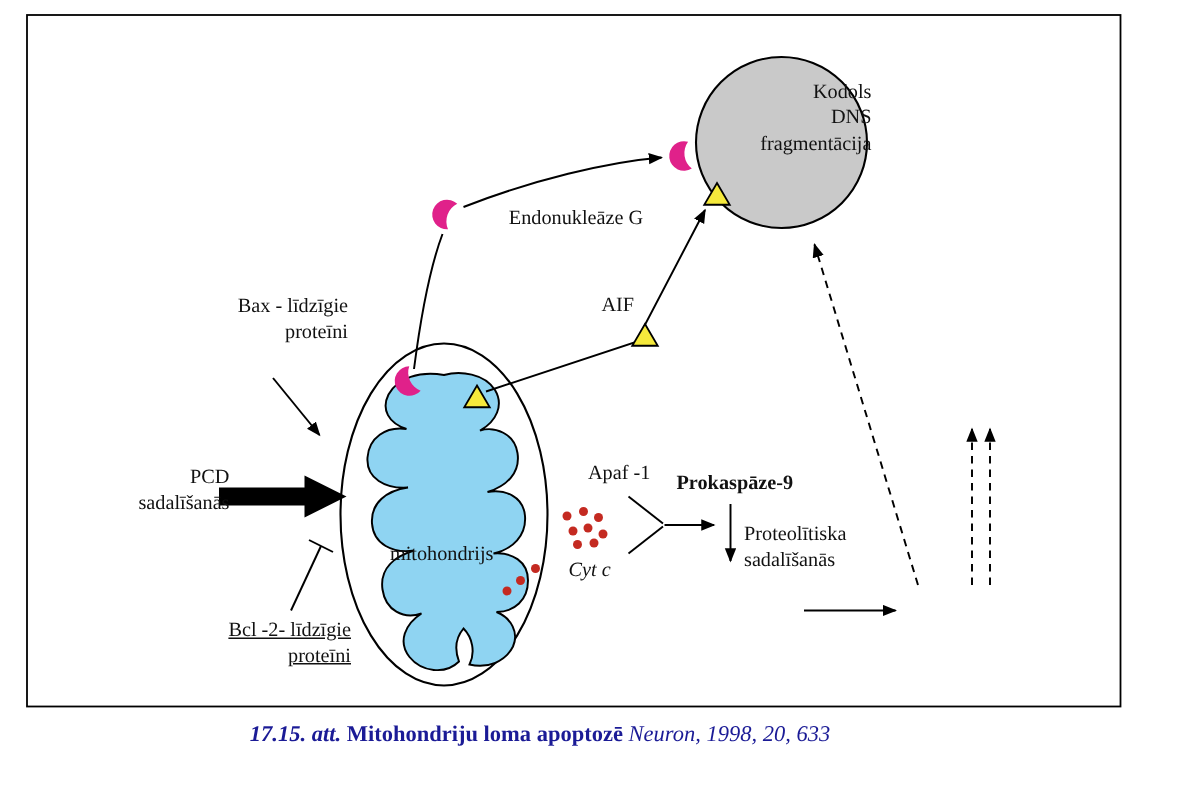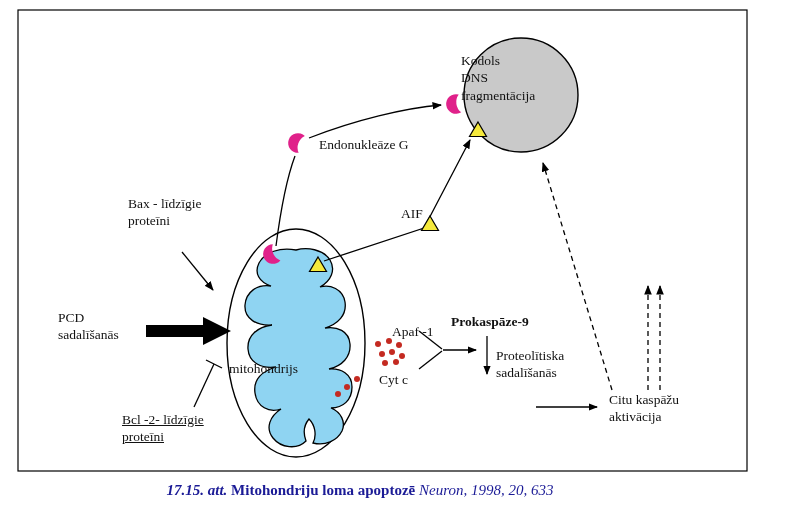--- a/index.html
+++ b/index.html
@@ -1,21 +1,21 @@
 <!DOCTYPE html>
 <html><head>
 <meta charset="utf-8">
 <style>
   html,body{margin:0;padding:0;background:#fff;}
   #stage{position:relative;width:792px;height:530px;background:#fff;overflow:hidden;
          font-family:"Liberation Serif", serif;color:#111;}
   #diagram-svg{position:absolute;left:0;top:0;}
   .lbl{position:absolute;font-size:13.5px;line-height:1.28;white-space:pre-line;}
-  .center{text-align:left;}
-  .italic{}
+  .center{text-align:right;}
+  .italic{font-style:italic;}
   #caption{position:absolute;left:0;top:482px;width:720px;text-align:center;
            font-size:15px;color:#1b1b96;}
   #caption .fig{font-weight:bold;font-style:italic;}
   #caption .ttl{font-weight:bold;}
   #caption .src{font-style:italic;}
 </style>
 </head>
 <body>
 
 <div id="stage">
@@ -95,29 +95,27 @@
     </g>
   </svg>
 
   <div class="lbl center" style="left:128px;top:195px;width:104px;">Bax - līdzīgie
 proteīni</div>
   <div class="lbl center" style="left:58px;top:309px;width:95px;">PCD
 sadalīšanās</div>
   <div class="lbl center" style="left:122px;top:411px;width:112px;text-decoration:underline;">Bcl -2- līdzīgie
 proteīni</div>
   <div class="lbl center" style="left:229px;top:360px;width:100px;">mitohondrijs</div>
-  <div class="lbl" style="left:319px;top:136px;width:130px;">Endonukleāze G</div>
-  <div class="lbl" style="left:401px;top:205px;width:40px;">AIF</div>
-  <div class="lbl" style="left:392px;top:323px;width:60px;">Apaf -1</div>
+  <div class="lbl" style="left:319px;top:136px;width:130px;text-align:center;">Endonukleāze G</div>
+  <div class="lbl" style="left:401px;top:194px;width:40px;">AIF</div>
+  <div class="lbl" style="left:392px;top:306px;width:60px;">Apaf -1</div>
   <div class="lbl italic" style="left:379px;top:371px;width:50px;">Cyt c</div>
   <div class="lbl" style="left:451px;top:313px;width:100px;font-weight:bold;">Prokaspāze-9</div>
   <div class="lbl" style="left:496px;top:336px;width:110px;margin-top:11px;">Proteolītiska
 sadalīšanās</div>
-  <div class="lbl" style="left:609px;top:391px;width:110px;">Citu kaspāžu
-aktivācija</div>
   <div class="lbl center" style="left:461px;top:52px;width:120px;">Kodols
 DNS
 fragmentācija</div>
 
   <div id="caption">
     <span class="fig">17.15. att.</span>
     <span class="ttl">Mitohondriju loma apoptozē</span>
     <span class="src">Neuron, 1998, 20, 633</span>
   </div>
 

